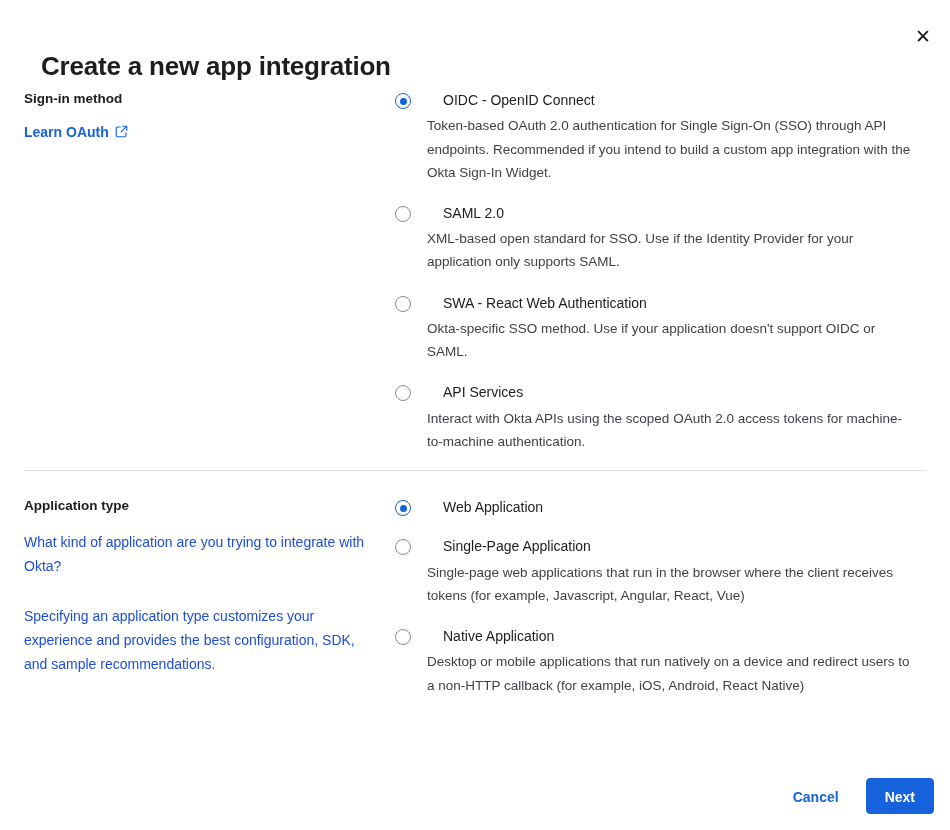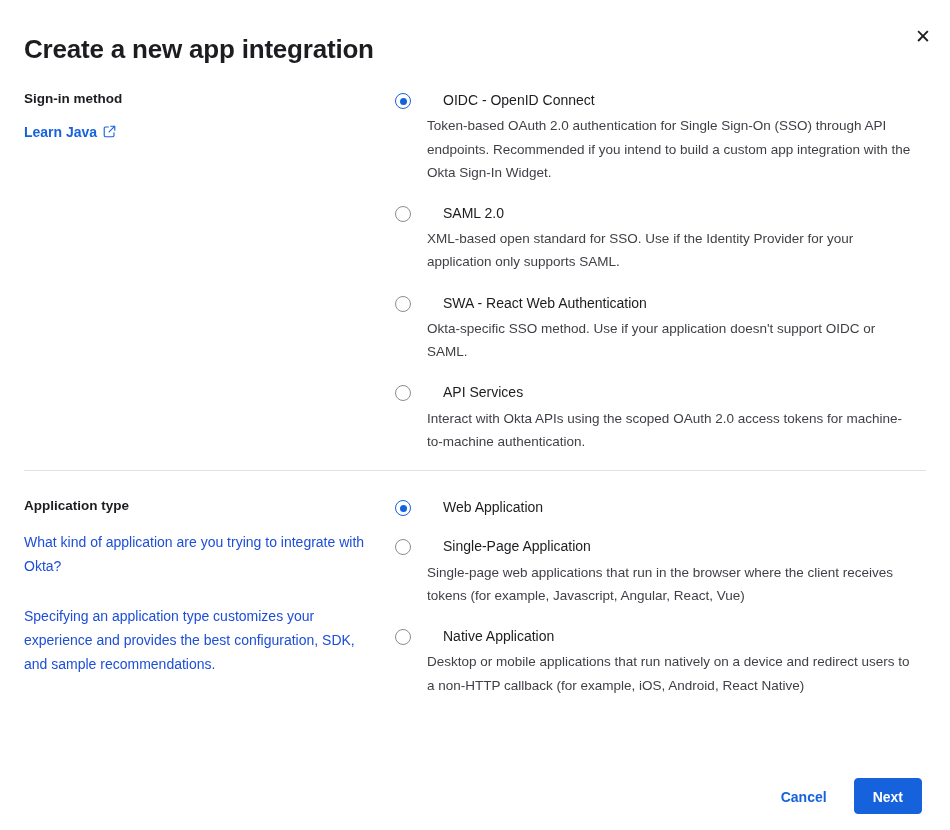--- a/index.html
+++ b/index.html
@@ -44,21 +44,21 @@
   }
 
   .dialog-title {
     position: absolute;
     left: 24px;
     top: 34px;
     font-size: 26px;
     font-weight: bold;
     letter-spacing: -0.2px;
     color: #1d1d21;
-    margin: 0;
+    margin: 17px;
   }
 
   .section {
     position: absolute;
     left: 24px;
     width: 902px;
   }
   .section-signin { top: 90px; }
   .section-apptype { top: 497px; }
 
@@ -162,21 +162,21 @@
   .footer {
     position: absolute;
     left: 0;
     right: 0;
     bottom: 0;
     height: 68px;
     background: #ffffff;
     display: flex;
     align-items: center;
     justify-content: flex-end;
-    padding: 0 28px;
+    padding: 0 16px;
     gap: 8px;
   }
   .btn {
     font-family: "Liberation Sans", sans-serif;
     font-size: 14px;
     border-radius: 4px;
     cursor: pointer;
     padding: 0 18px;
     height: 36px;
     line-height: 36px;
@@ -202,21 +202,21 @@
 
   <button class="close-btn">✕</button>
 
   <h1 class="dialog-title">Create a new app integration</h1>
 
   <div class="section section-signin">
     <div class="cols">
       <div class="col-left">
         <div class="col-label">Sign-in method</div>
         <a class="learn-more">
-          <span>Learn Java</span>
+          <span>Learn OAuth</span>
           <span class="ext-icon">
             <svg width="13" height="13" viewBox="0 0 16 16" fill="none" aria-hidden="true">
               <path d="M6.5 2.5H3A1.5 1.5 0 0 0 1.5 4v9A1.5 1.5 0 0 0 3 14.5h9A1.5 1.5 0 0 0 13.5 13V9.5" stroke="#1662dd" stroke-width="1.4" stroke-linecap="round"></path>
               <path d="M9.5 1.5h5v5" stroke="#1662dd" stroke-width="1.4" stroke-linecap="round" stroke-linejoin="round"></path>
               <path d="M14.2 1.8L7.5 8.5" stroke="#1662dd" stroke-width="1.4" stroke-linecap="round"></path>
             </svg>
           </span>
         </a>
       </div>
       <div class="col-right radio-list">

